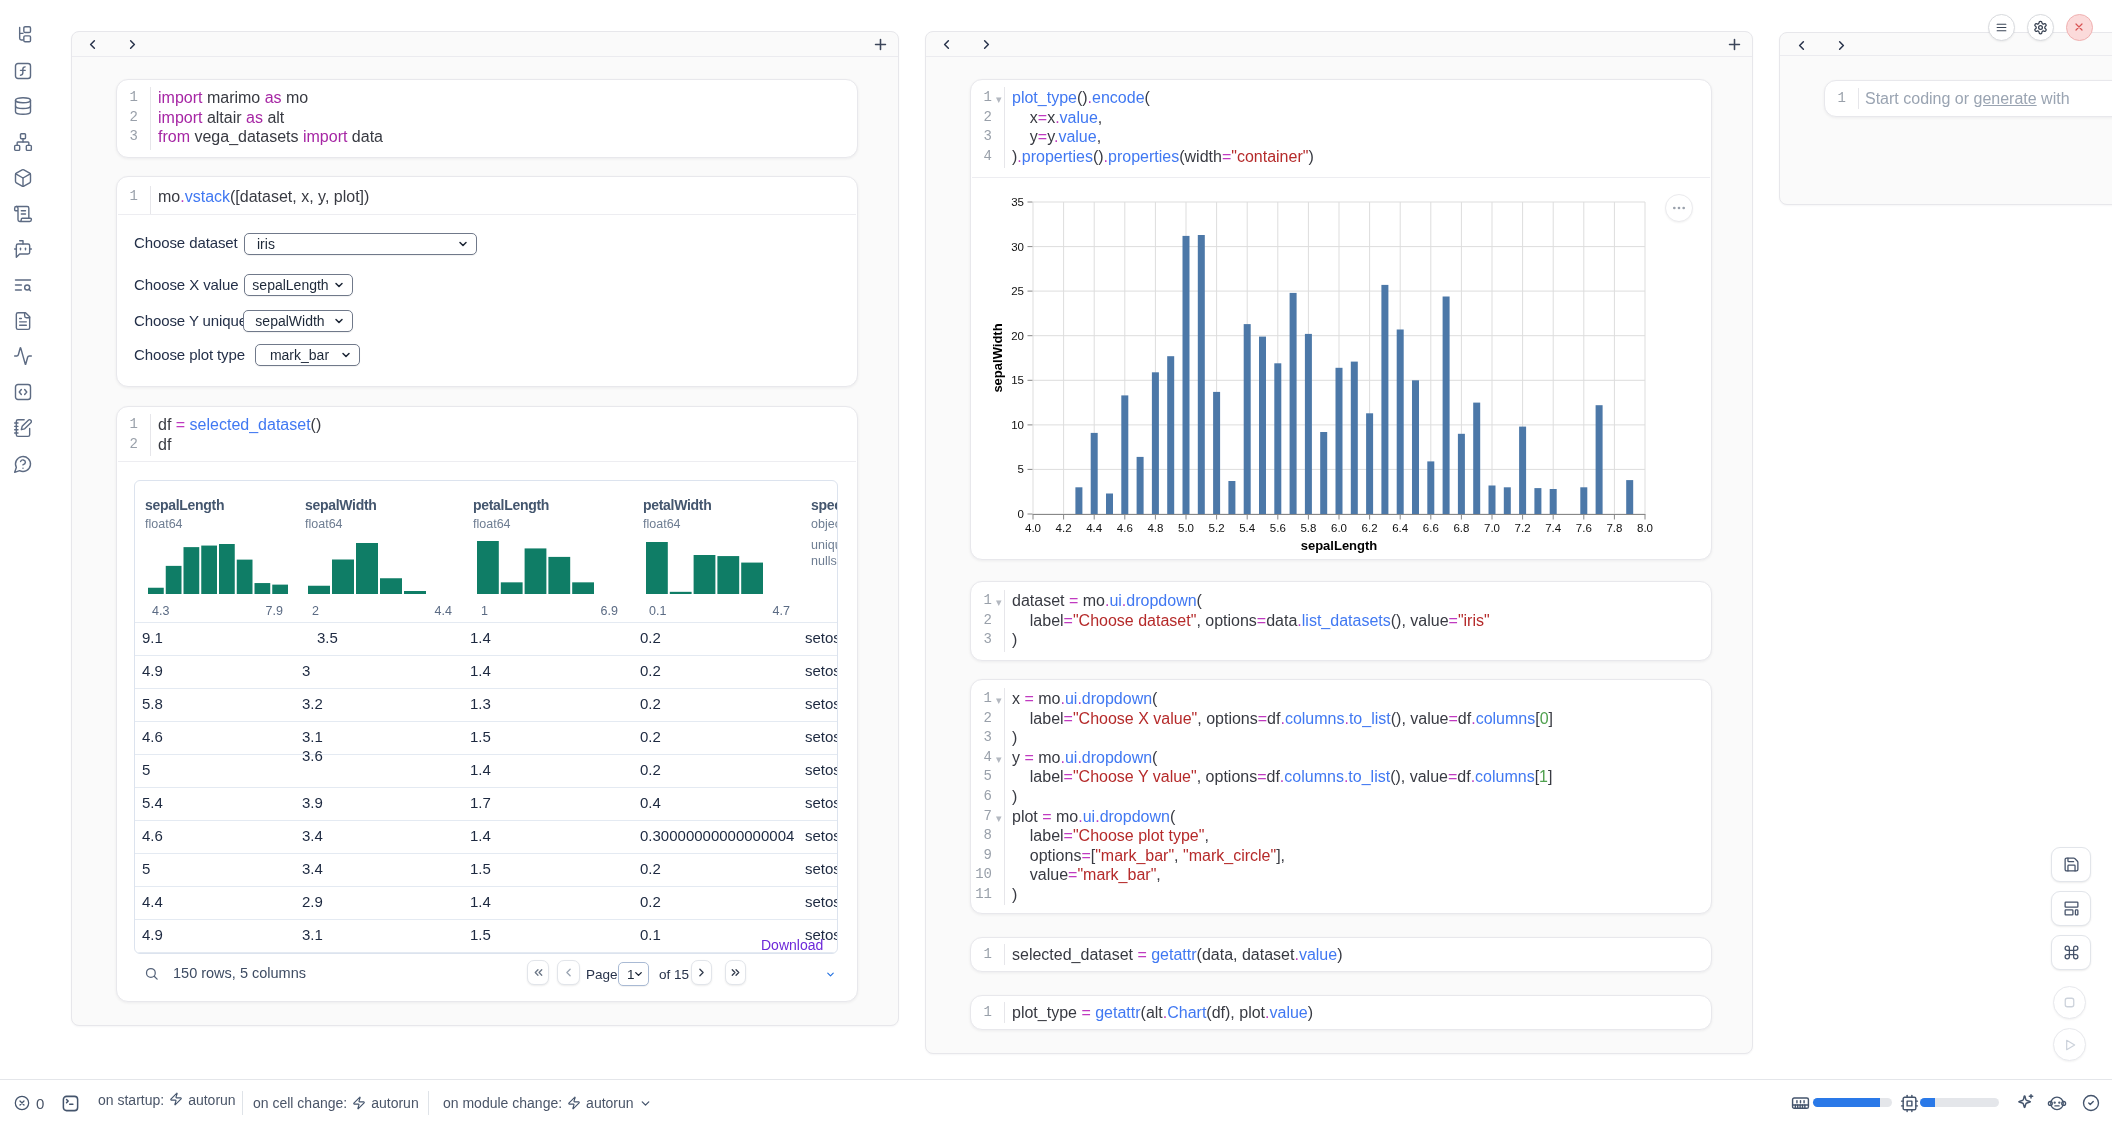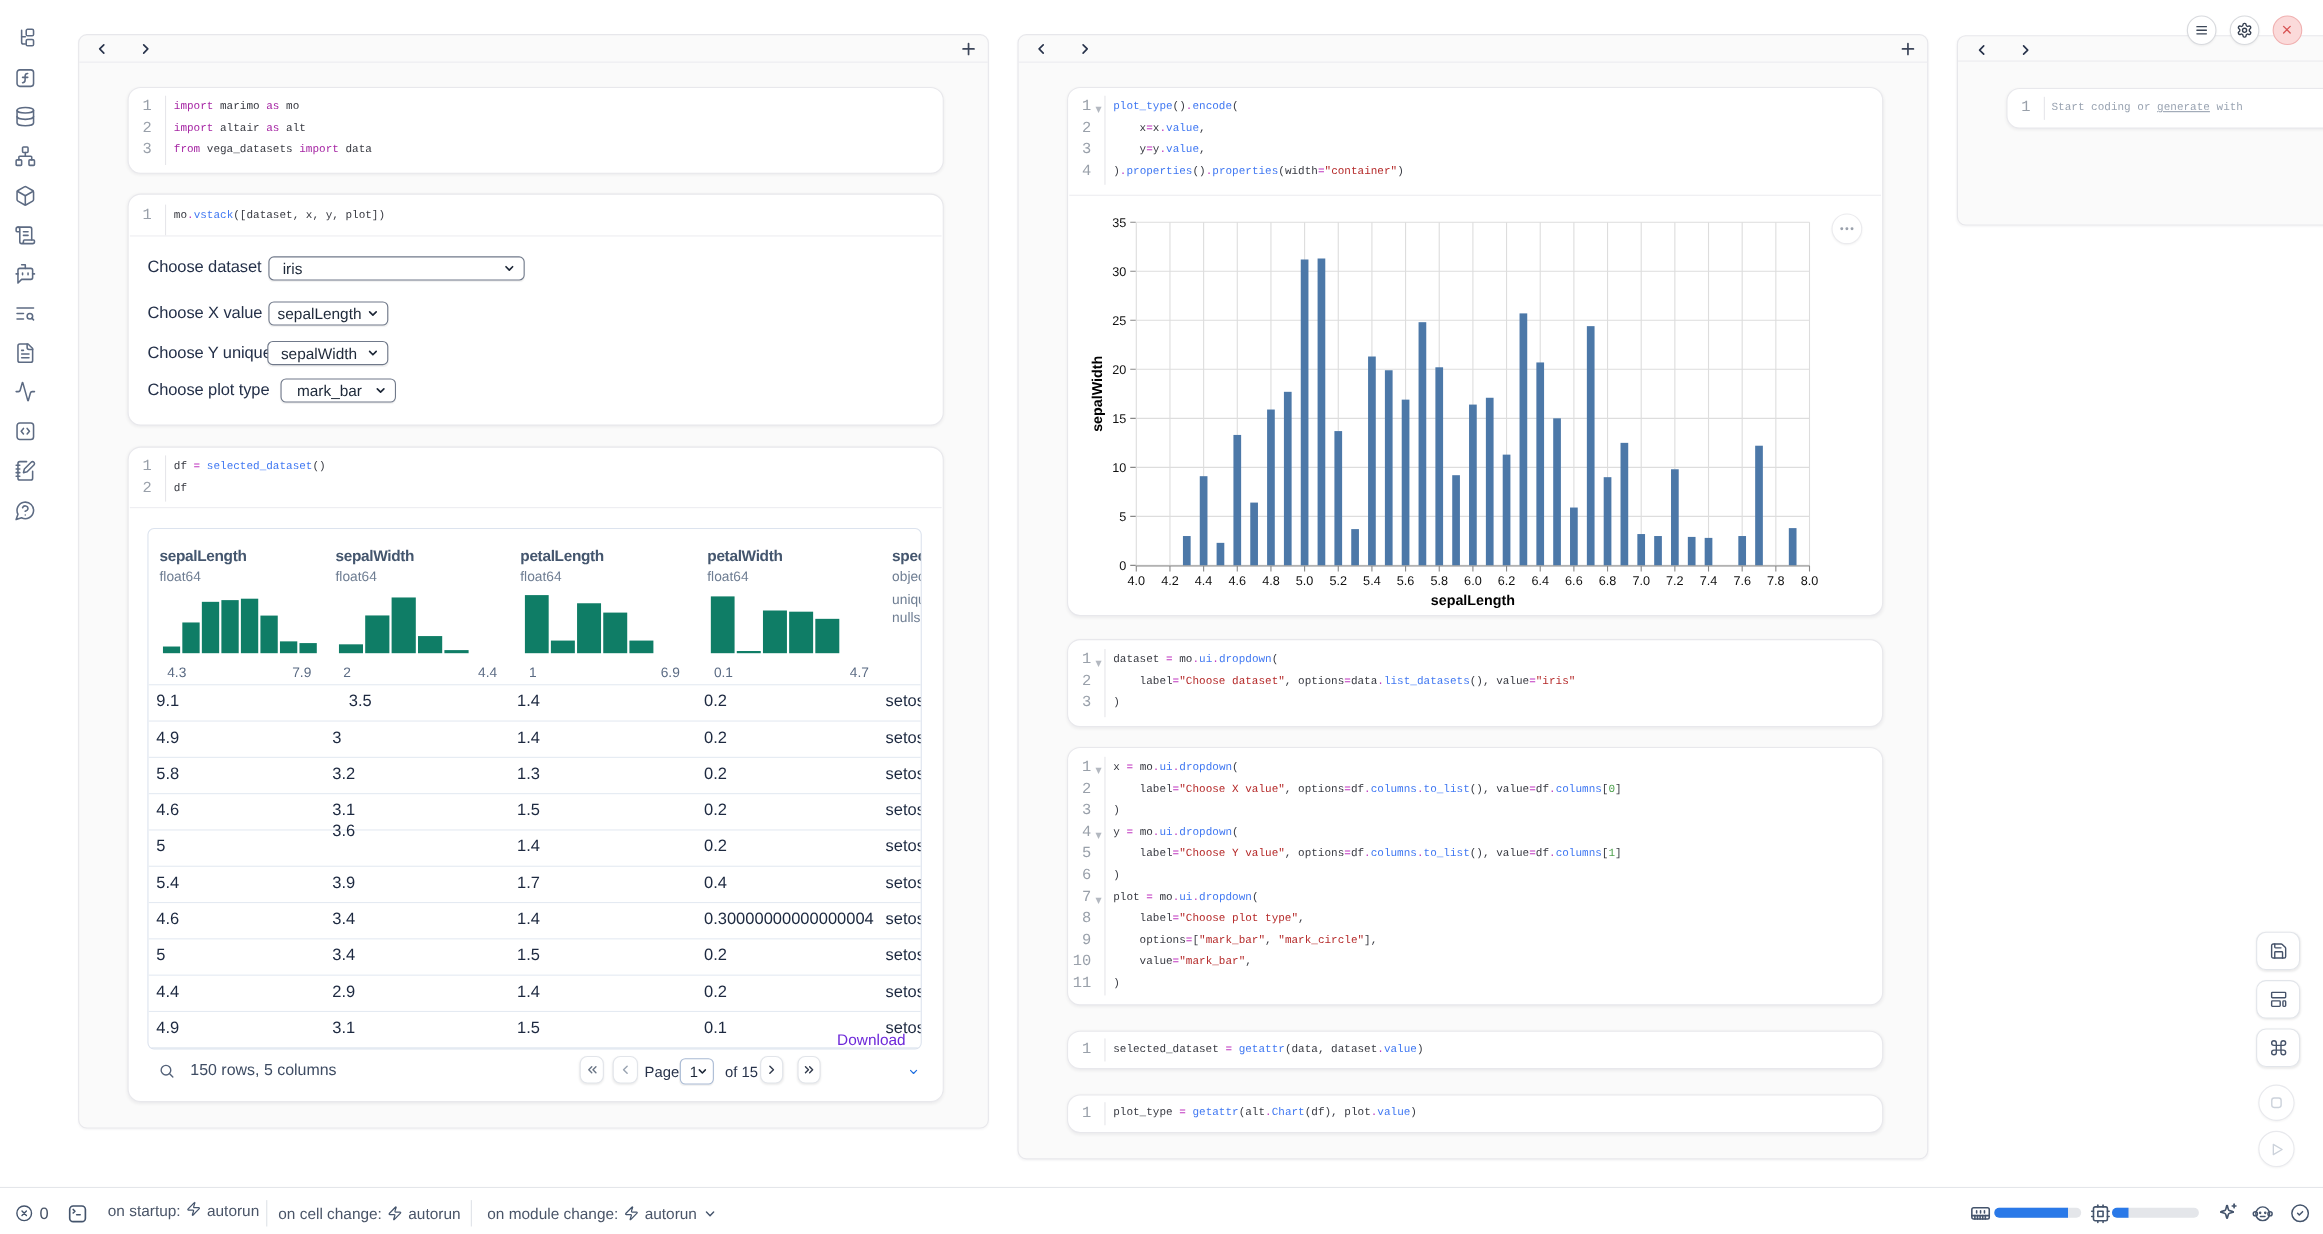--- a/index.html
+++ b/index.html
@@ -1,20 +1,20 @@
 <!DOCTYPE html>
 <html><head><meta charset="utf-8"><style>
 *{margin:0;padding:0;box-sizing:border-box}
 html,body{width:2112px;height:1122px;background:#fff;font-family:"Liberation Sans",sans-serif;overflow:hidden;position:relative}
 .a{position:absolute}
 .card{position:absolute;background:#fafafa;border:1px solid #e7e7eb;border-radius:8px;box-shadow:0 1px 2px rgba(15,23,42,.04)}
 .chead{position:absolute;left:0;right:0;top:0;border-bottom:1px solid #ebebef}
 .cell{position:absolute;background:#fff;border:1px solid #e8e8ec;border-radius:12px;box-shadow:0 1px 3px rgba(15,23,42,.06)}
 .ln{position:absolute;font-family:"Liberation Mono",monospace;font-size:14px;color:#99a0aa;text-align:right;width:18px;line-height:19.6px}
-.co{position:absolute;font-family:Liberation Mono, monospace;font-size:10px;color:#383a42;white-space:pre;line-height:19.6px}
+.co{position:absolute;font-family:Liberation Sans, sans-serif;font-size:16px;color:#383a42;white-space:pre;line-height:19.6px}
 .gut{position:absolute;width:1px;background:#e6e6ea}
 .hdiv{position:absolute;height:1px;background:#ededf1}
 .k{color:#a626a4}.o{color:#c03ac0}.f{color:#4078f2}.s{color:#b52a2a}.n{color:#50a14f}
 .fold{position:absolute;color:#b3b8c0;font-size:11px;font-family:"Liberation Sans",sans-serif}
 .lbl{position:absolute;font-size:15px;color:#243049;line-height:20px;letter-spacing:-0.1px}
 .sel{position:absolute;background:#fff;border:1px solid #70798a;border-radius:5px;box-shadow:0 1px 1px rgba(0,0,0,.06);font-size:14px;color:#1d2838;display:flex;align-items:center}
 .selc{position:absolute;right:7px;top:50%;transform:translateY(-50%)}
 .ttx{position:absolute;font-size:15px;color:#1d2940;line-height:20px}
 .btn{position:absolute;background:#fff;border:1px solid #e2e5ea;border-radius:7px;box-shadow:0 1px 2px rgba(0,0,0,.08);display:flex;align-items:center;justify-content:center}
 .cir{position:absolute;border-radius:50%;display:flex;align-items:center;justify-content:center}

